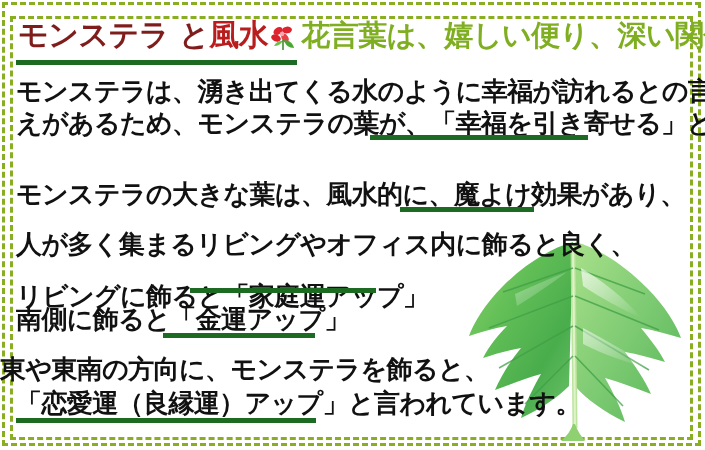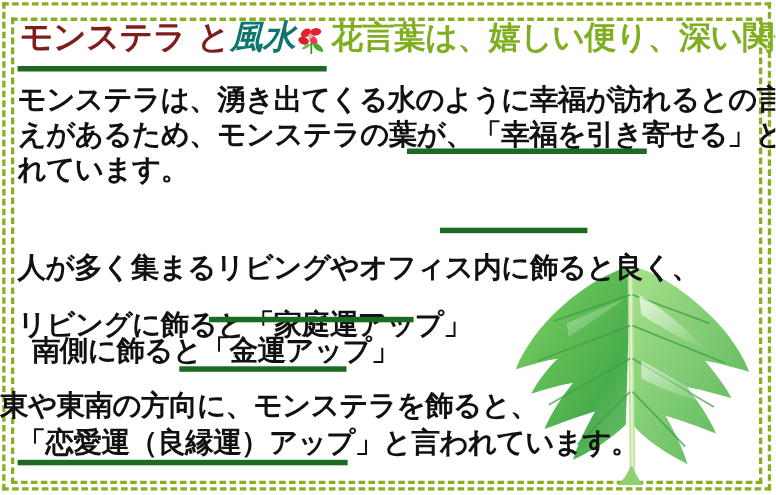--- a/index.html
+++ b/index.html
@@ -59,21 +59,21 @@
     position: absolute;
     left: 18px;
     top: 20px;
     white-space: nowrap;
     font-size: 30px;
     font-weight: bold;
     line-height: 1;
     letter-spacing: -0.5px;
   }
   .t-black { color: #7f1d1d; }
-  .t-green { color: #0f766e; font-style: italic; }
+  .t-green { color: #b91c1c; }
   .t-olive  { color: #7fae20; font-size: 29px; }
   .flower-icon {
     display: inline-block;
     width: 30px;
     height: 28px;
     vertical-align: -6px;
     margin: 0 1px 0 2px;
   }
   .flower-icon svg { display:block; width:100%; height:100%; }
 
@@ -177,29 +177,29 @@
           <circle cx="12" cy="11" r="2.2" fill="#f6a6ac"></circle>
           <path d="M14 17 C19 17 23 20 24 25 C19 25 15 22 14 17 Z" fill="#4aa832"></path>
           <path d="M13 18 C11 21 8 23 4 23 C6 19 9 17.5 13 18 Z" fill="#6cc04a"></path>
           <path d="M13 17 L13 27" stroke="#3f9030" stroke-width="1.6" fill="none"></path>
         </svg></span><span class="t-olive">花言葉は、嬉しい便り、深い関係</span></div>
     <div class="title-underline"></div>
 
     <div class="body-line" style="left:16px; top:78px;">モンステラは、湧き出てくる水のように幸福が訪れるとの言い伝</div>
     <div class="body-line" style="left:16px; top:110px;">えがあるため、モンステラの葉が、「幸福を引き寄せる」ともいわ</div>
     <div class="u-mark" style="left:370px; top:135px; width:218px;"></div>
-    <div class="body-line" style="left:16px; top:142px;">れています。</div>
-
+
+    <div class="body-line" style="left:16px; top:181px;">モンステラの大きな葉は、風水的に、魔よけ効果があり、</div>
     <div class="u-mark" style="left:400px; top:207px; width:134px;"></div>
 
     <div class="body-line" style="left:16px; top:231px;">人が多く集まるリビングやオフィス内に飾ると良く、</div>
     <div class="body-line" style="left:16px; top:263px;margin-top:20px;">リビングに飾ると「家庭運アップ」</div>
     <div class="u-mark" style="left:190px; top:288px; width:186px;"></div>
 
-    <div class="body-line" style="left:29px; top:306px;">南側に飾ると「金運アップ」</div>
+    <div class="body-line" style="left:16px; top:306px;">南側に飾ると「金運アップ」</div>
     <div class="u-mark" style="left:163px; top:333px; width:152px;"></div>
 
     <div class="body-line" style="left:0; top:356px;">東や東南の方向に、モンステラを飾ると、</div>
     <div class="body-line" style="left:16px; top:390px;">「恋愛運（良縁運）アップ」と言われています。</div>
     <div class="u-mark" style="left:16px; top:418px; width:300px;"></div>
 
   </div>
 </div>
 
 </body></html>

